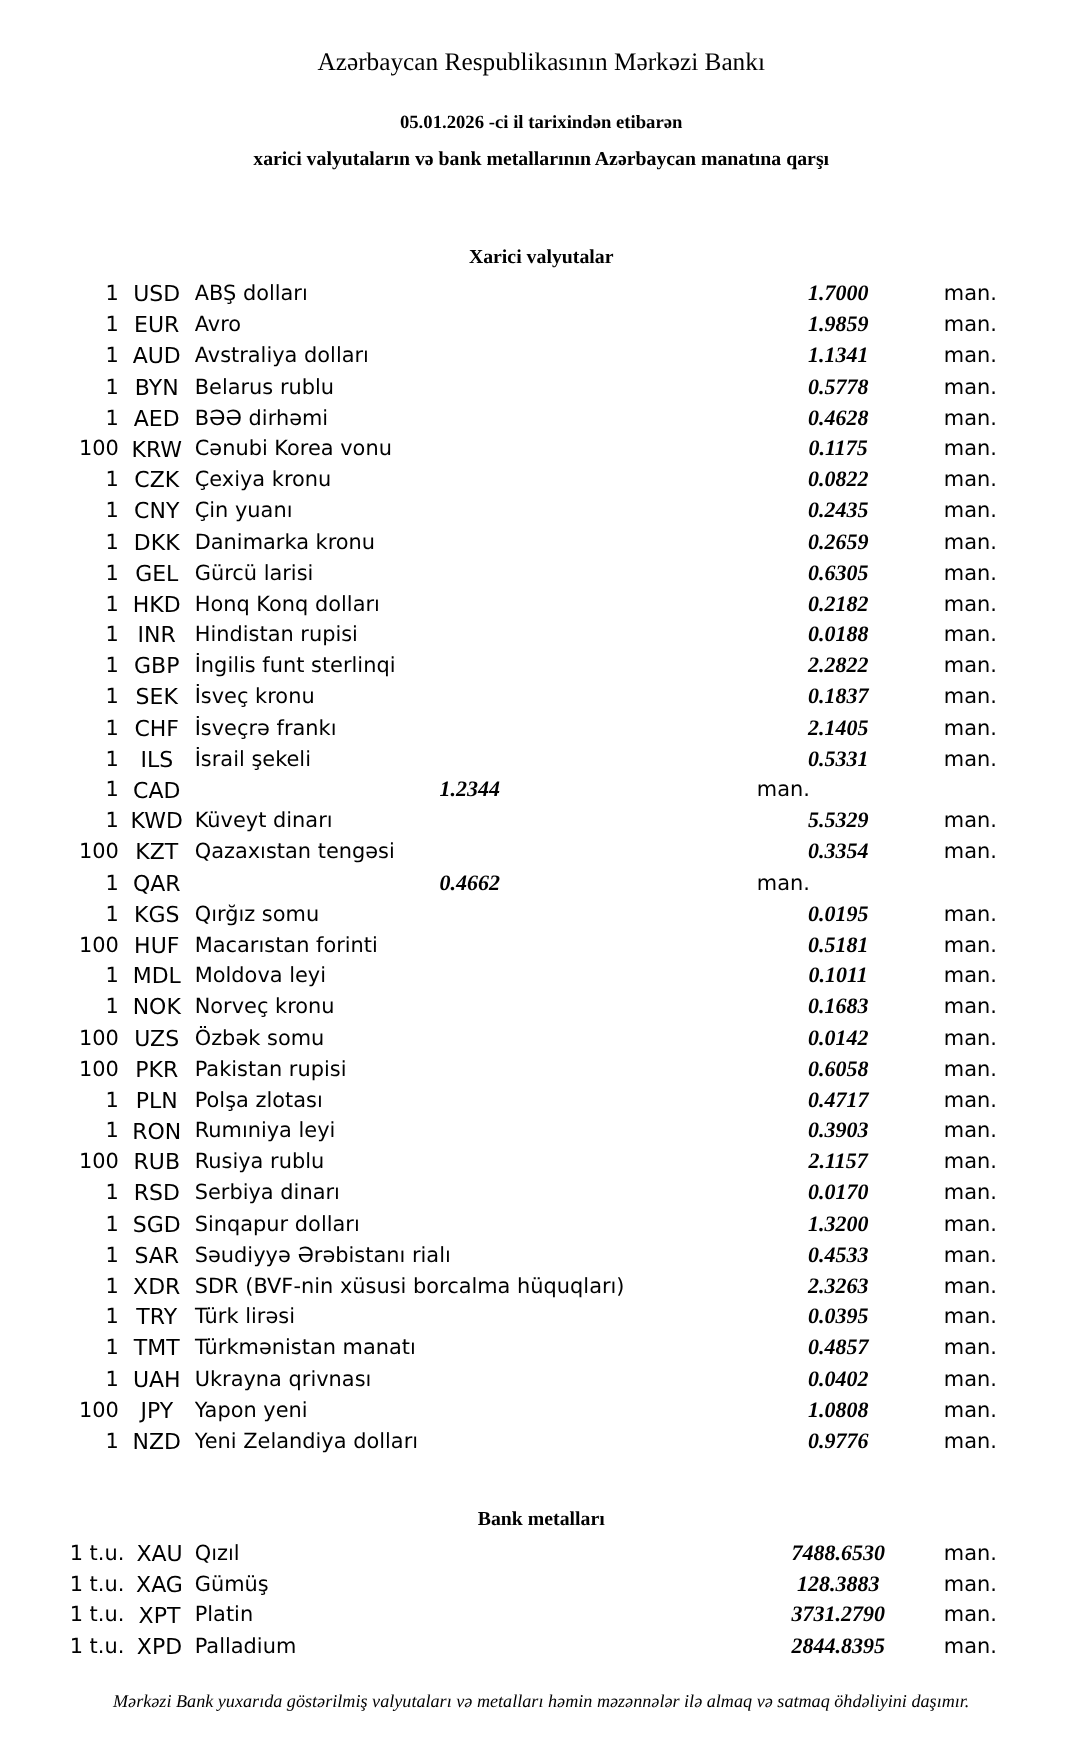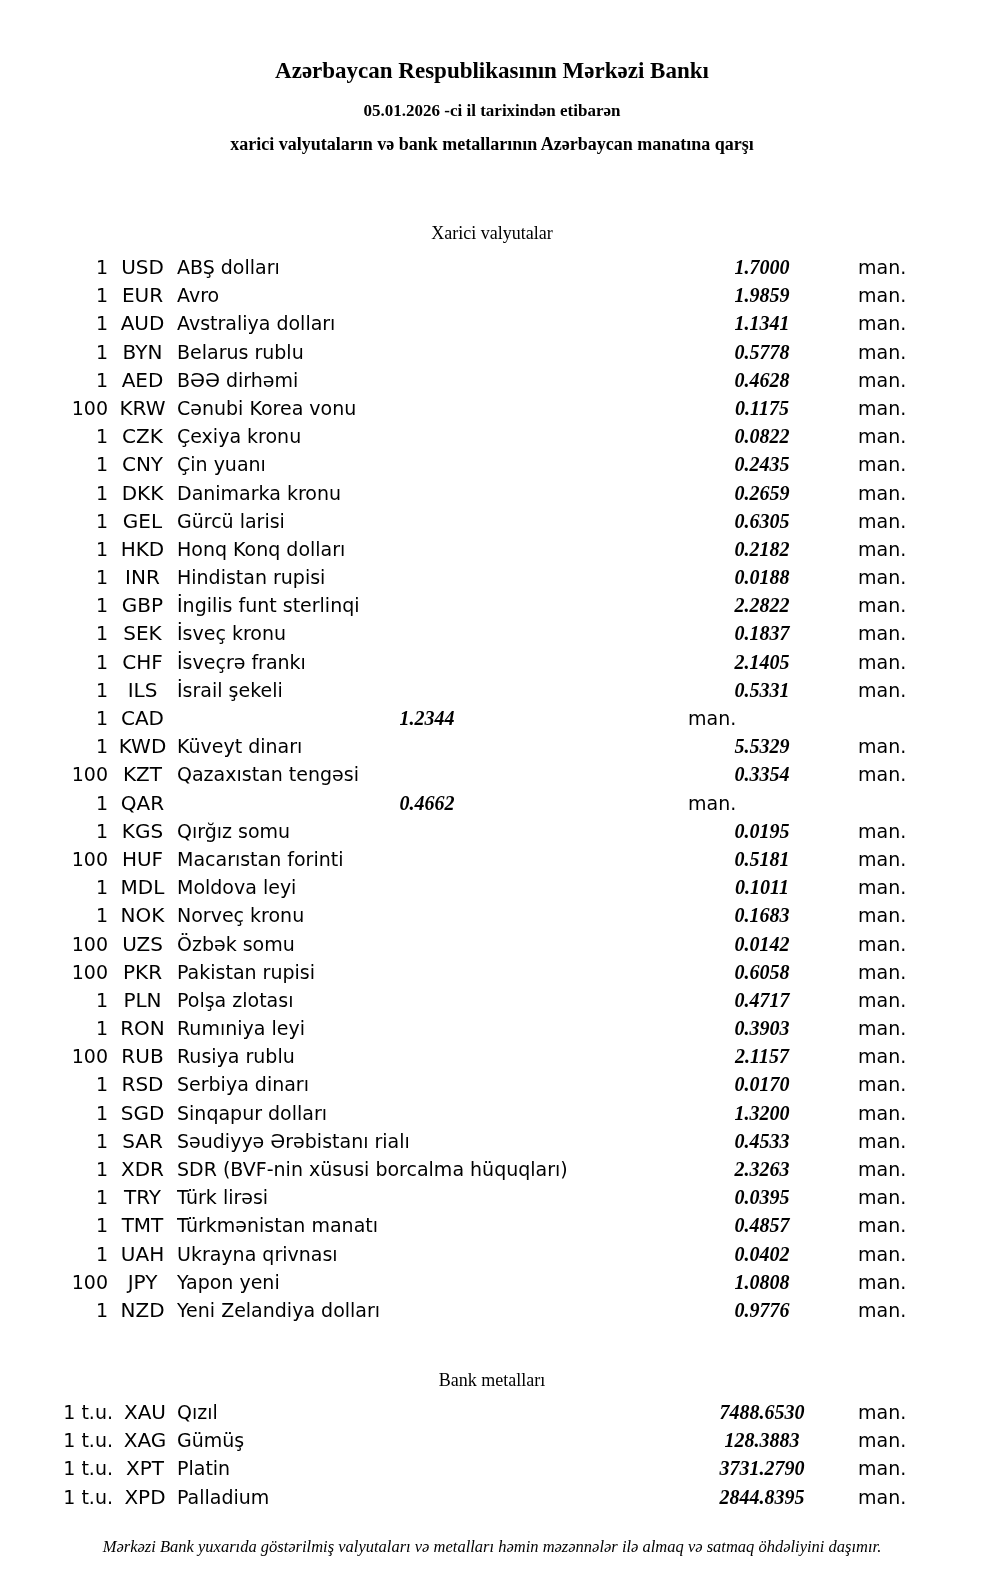--- a/index.html
+++ b/index.html
@@ -12,26 +12,26 @@
     width: 984px;
     height: 1586px;
     background: #ffffff;
     color: #000000;
     overflow: hidden;
     font-family: "DejaVu Sans", sans-serif;
   }
   
   .page-title {
     position: absolute;
-    top: 56px;
+    top: 42px;
     left: 0;
     width: 100%;
     text-align: center;
     font-family: "Liberation Serif", serif;
-    font-weight: bold;
+    font-weight: normal;
     font-size: 23px;
     line-height: 30px;
   }
   .date-line {
     position: absolute;
     top: 100px;
     left: 0;
     width: 100%;
     text-align: center;
     font-family: "Liberation Serif", serif;
@@ -49,21 +49,21 @@
     font-weight: bold;
     font-size: 18px;
     line-height: 24px;
   }
   .section-heading {
     position: absolute;
     left: 0;
     width: 100%;
     text-align: center;
     font-family: "Liberation Serif", serif;
-    font-weight: normal;
+    font-weight: bold;
     font-size: 18px;
     line-height: 22px;
   }
   .section-heading.currencies { top: 222px; }
   .section-heading.metals     { top: 1369px; }
 
   
   .rate-table {
     position: absolute;
     left: 0;

